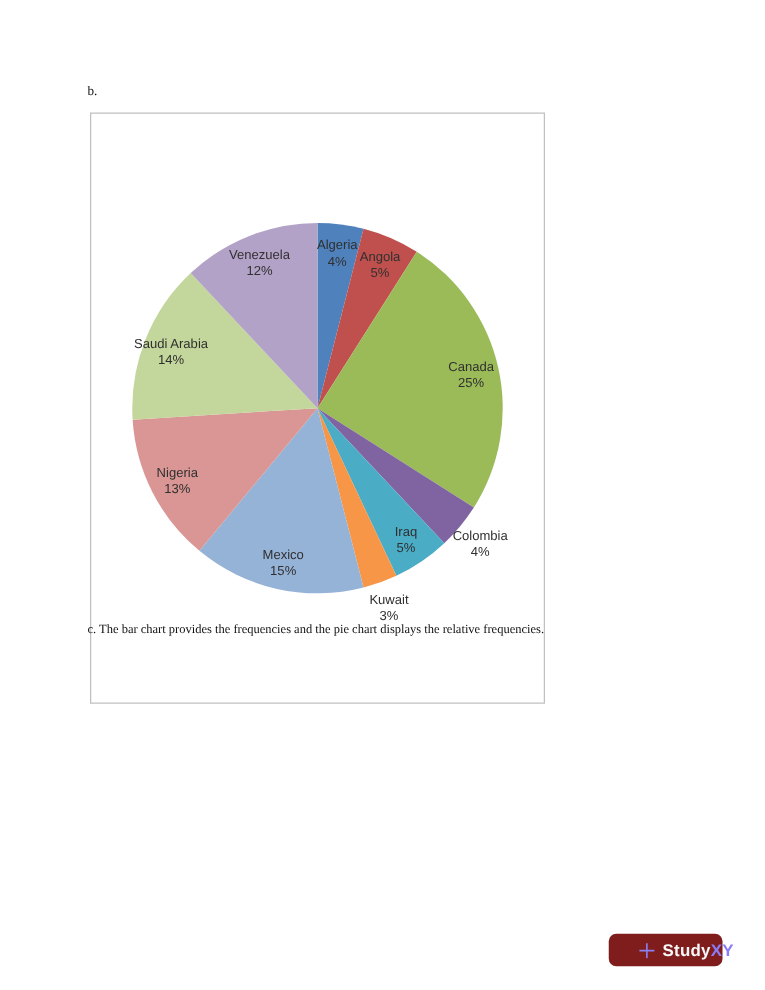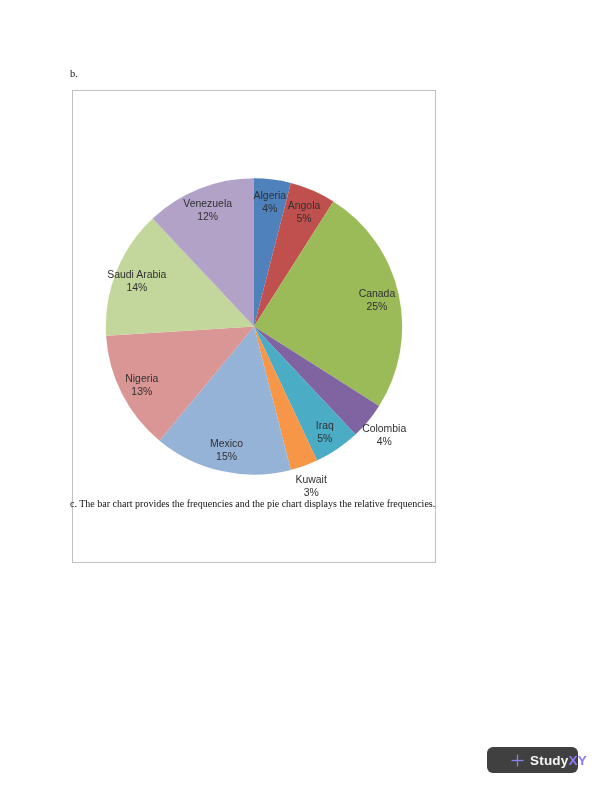--- a/index.html
+++ b/index.html
@@ -103,21 +103,21 @@
         <text class="slice-label" y="344.3"><tspan x="239.5">Kuwait</tspan><tspan x="239.5" dy="13">3%</tspan></text>
         <text class="slice-label" y="308.1"><tspan x="154.4">Mexico</tspan><tspan x="154.4" dy="13">15%</tspan></text>
         <text class="slice-label" y="242.0"><tspan x="69.2">Nigeria</tspan><tspan x="69.2" dy="13">13%</tspan></text>
         <text class="slice-label" y="137.9"><tspan x="64.2">Saudi Arabia</tspan><tspan x="64.2" dy="13">14%</tspan></text>
         <text class="slice-label" y="66.7"><tspan x="135.4">Venezuela</tspan><tspan x="135.4" dy="13">12%</tspan></text>
       </svg>
   </div>
 
   <div class="caption">c. The bar chart provides the frequencies and the pie chart displays the relative frequencies.</div>
 
-  <div class="logo" style="background: #404040; padding-left: 24px;">
+  <div class="logo" style="background: #7f1d1d; padding-left: 24px;">
     <svg class="plus-icon" width="13" height="13" viewBox="0 0 13 13">
       <line x1="6.5" y1="0.5" x2="6.5" y2="12.5" stroke="#8981F2" stroke-width="1.3"></line>
       <line x1="0.5" y1="6.5" x2="12.5" y2="6.5" stroke="#8981F2" stroke-width="1.3"></line>
     </svg>
     <span class="brand"><span style="color: rgb(247, 247, 247);">Study</span><span class="brand-accent" style="color: rgb(138, 124, 248);">XY</span></span>
   </div>
 
 </div>
 
 </body></html>

